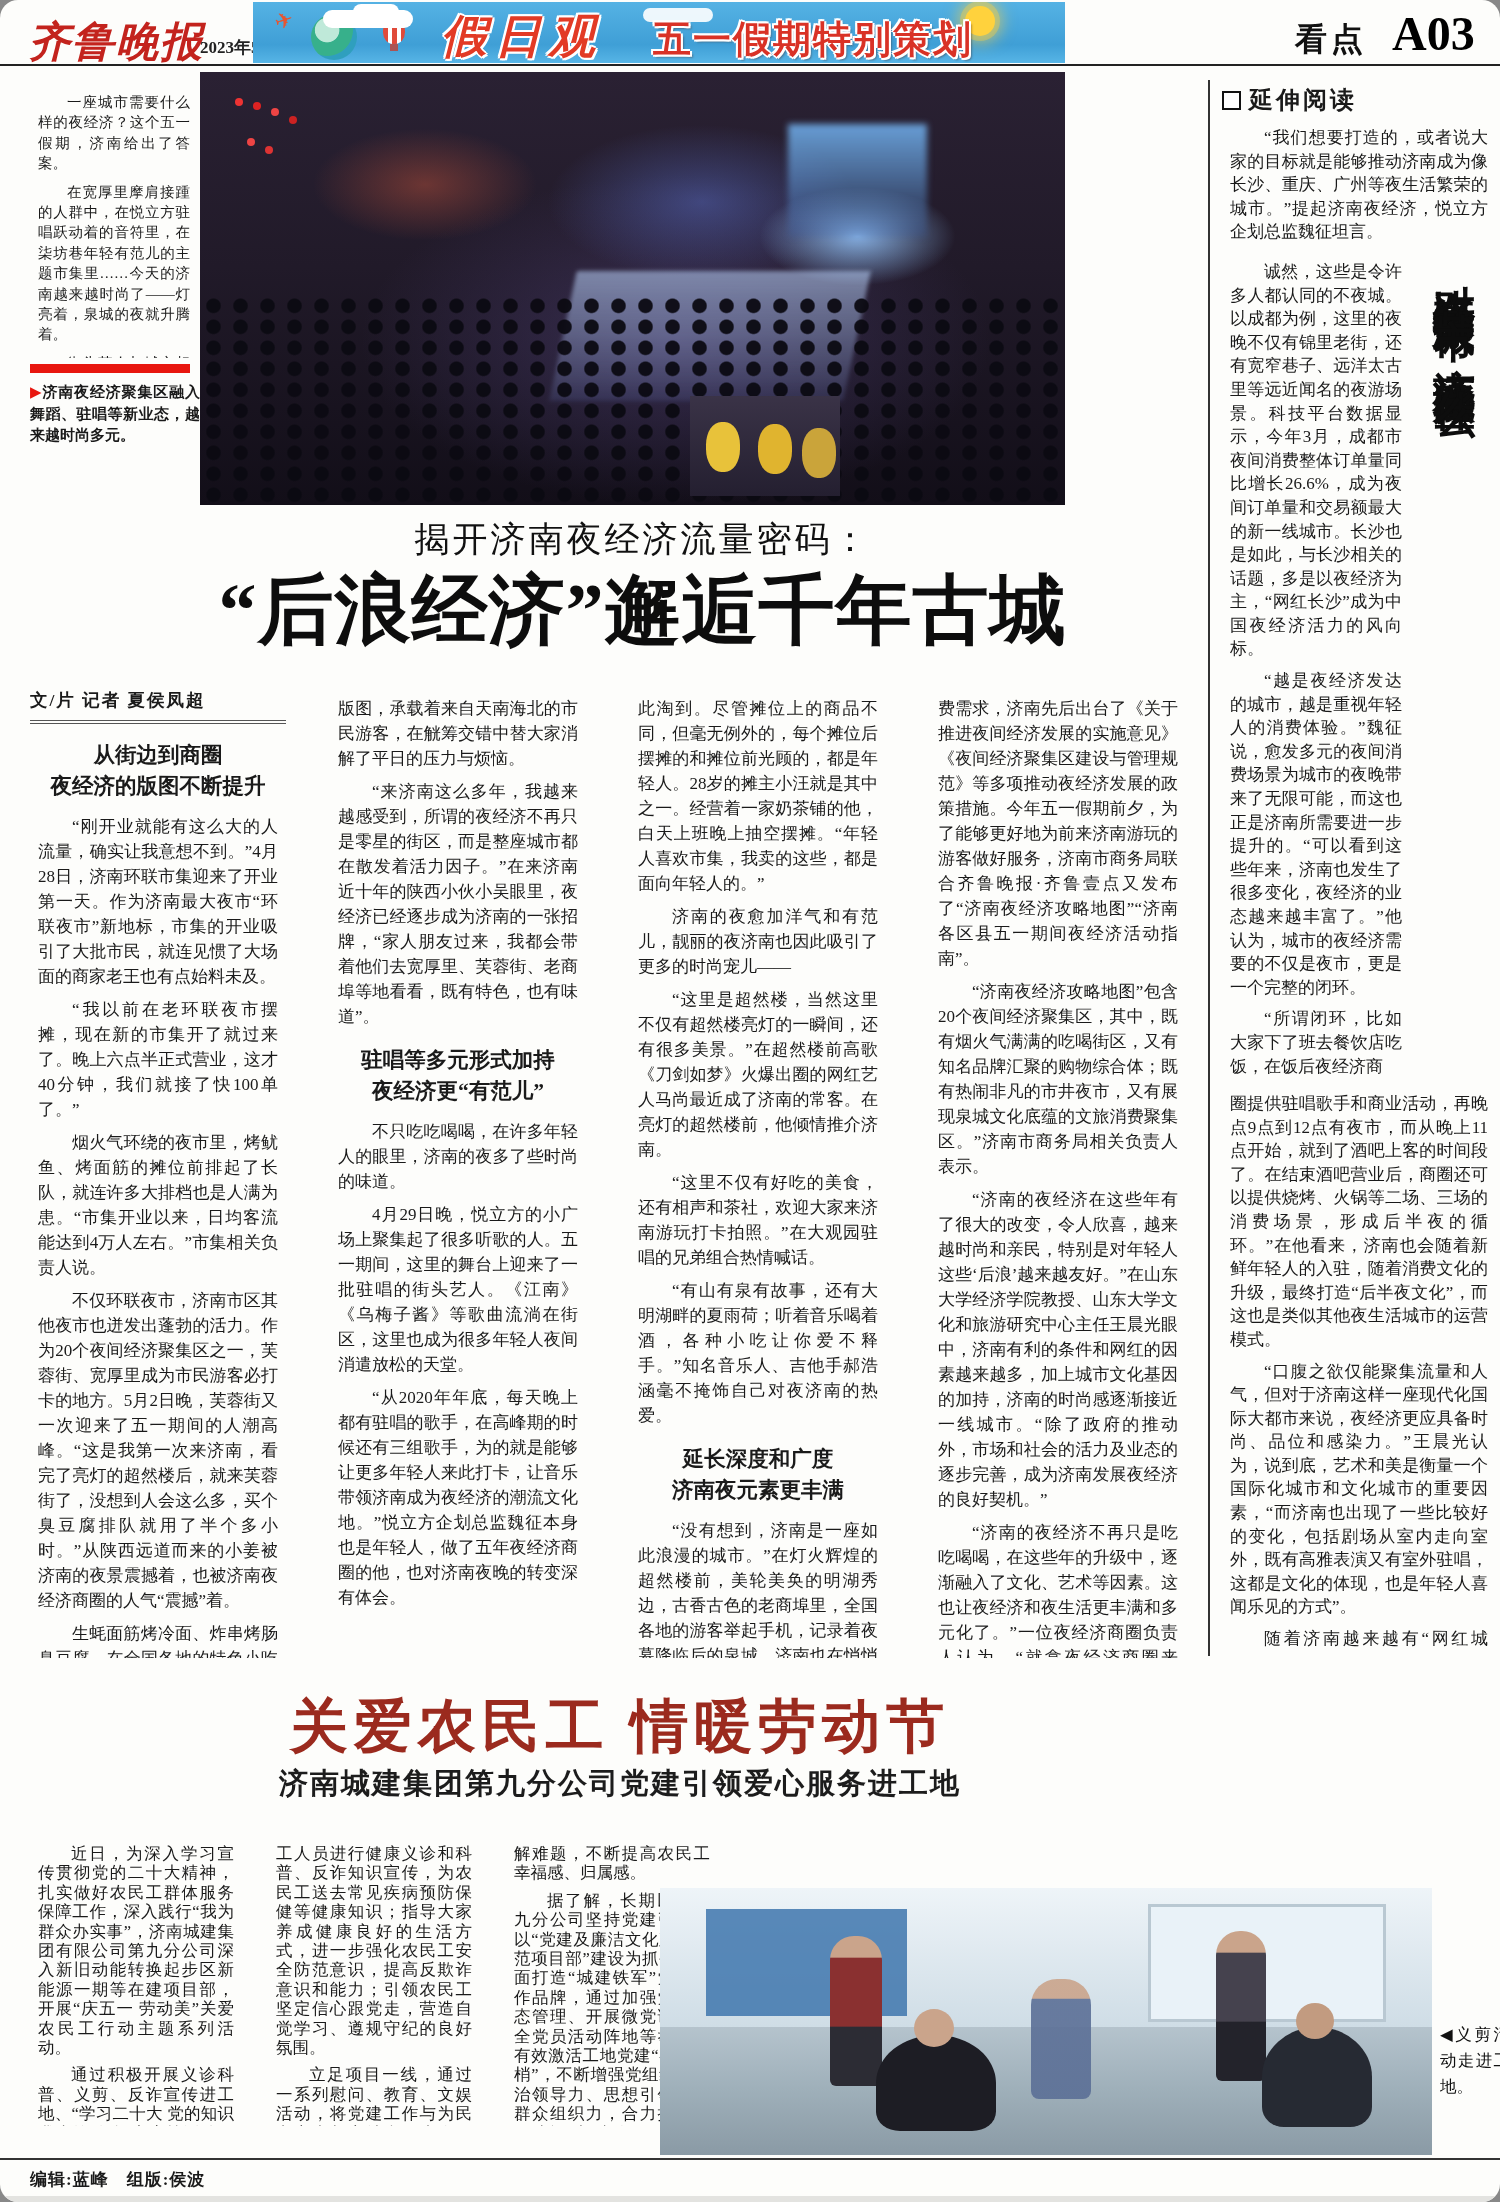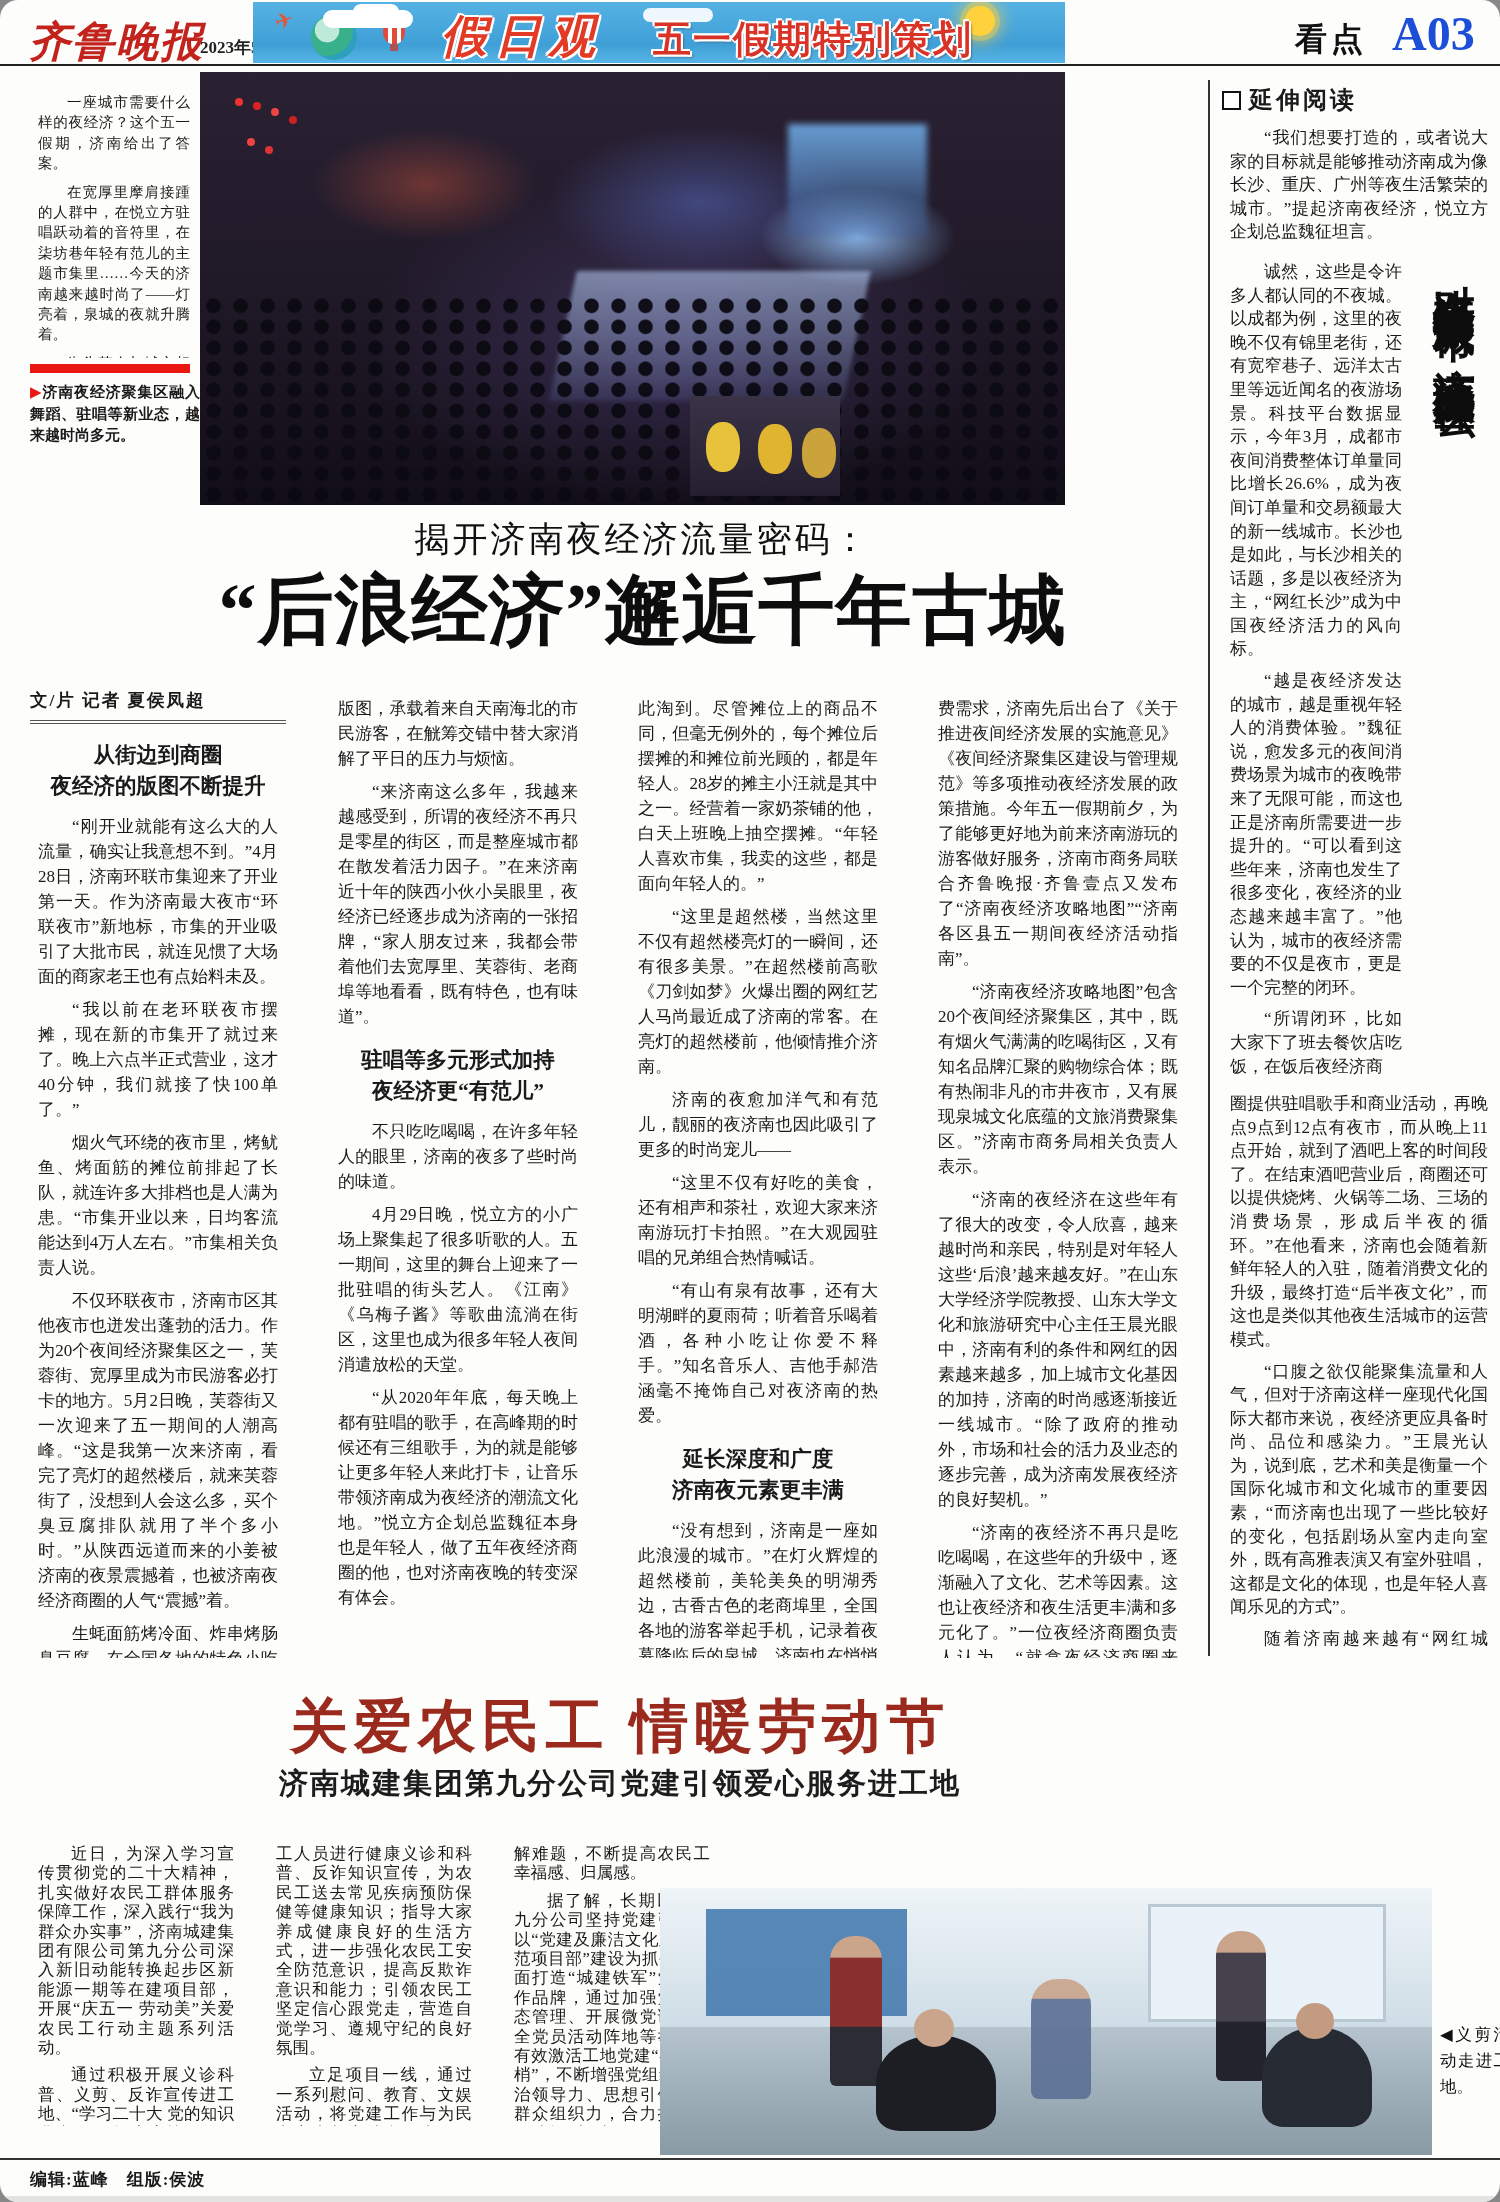--- a/index.html
+++ b/index.html
@@ -23,21 +23,21 @@
            background:repeating-linear-gradient(90deg,#e04a3a 0 5px,#fff 5px 9px);}
   .balloon:after{content:"";position:absolute;left:7px;top:26px;width:8px;height:7px;background:#a55;}
   .sun{position:absolute;right:70px;top:4px;width:30px;height:30px;border-radius:50%;background:#ffd23d;
        box-shadow:0 0 0 5px rgba(255,210,61,.35),0 0 14px 8px rgba(255,210,61,.5);}
   .banner-title{position:absolute;left:188px;top:4px;font-size:46px;font-weight:bold;color:#e23a25;
        font-style:italic;letter-spacing:8px;
        text-shadow:-2px 0 #fff,2px 0 #fff,0 -2px #fff,0 2px #fff,2px 2px #fff,-2px -2px #fff;}
   .banner-sub{position:absolute;left:400px;top:12px;font-size:38px;font-weight:bold;color:#d93226;letter-spacing:2px;
        text-shadow:-2px 0 #fff,2px 0 #fff,0 -2px #fff,0 2px #fff,2px 2px #fff,-2px -2px #fff,3px 3px 2px rgba(60,20,10,.35);text-align:right;}
   .section-label{position:absolute;left:1295px;top:18px;font-size:32px;font-weight:bold;letter-spacing:4px;color:#111;}
-  .page-no{position:absolute;left:1392px;top:6px;font-size:48px;font-weight:bold;color:#1d4ed8;}
+  .page-no{position:absolute;left:1392px;top:6px;font-size:48px;font-weight:bold;color:#000000;}
   
   .lead-col{position:absolute;left:30px;top:84px;width:168px;height:274px;overflow:hidden;}
   .lead-col .para{font-size:14.5px;line-height:20.4px;}
   .red-bar{position:absolute;left:30px;top:364px;width:160px;height:9px;background:#e8170f;}
   .lead-caption{position:absolute;left:30px;top:382px;width:170px;font-size:15px;font-weight:bold;
                 line-height:21.5px;text-align:justify;}
   .lead-caption .tri{color:#e8170f;}
   
   .photo-main{position:absolute;left:200px;top:72px;width:865px;height:433px;background:
      radial-gradient(ellipse 140px 70px at 76% 38%,rgba(150,200,255,.85),rgba(150,200,255,0) 70%),
@@ -188,22 +188,22 @@
     <div>
         <p class="para">不只吃吃喝喝，在许多年轻人的眼里，济南的夜多了些时尚的味道。</p>
         <p class="para">4月29日晚，悦立方的小广场上聚集起了很多听歌的人。五一期间，这里的舞台上迎来了一批驻唱的街头艺人。《江南》《乌梅子酱》等歌曲流淌在街区，这里也成为很多年轻人夜间消遣放松的天堂。</p>
         <p class="para">“从2020年年底，每天晚上都有驻唱的歌手，在高峰期的时候还有三组歌手，为的就是能够让更多年轻人来此打卡，让音乐带领济南成为夜经济的潮流文化地。”悦立方企划总监魏征本身也是年轻人，做了五年夜经济商圈的他，也对济南夜晚的转变深有体会。</p>
       </div>
   </div>
 
   <div class="mcol" id="mcol3">
     <div>
         <p class="para cont">此淘到。尽管摊位上的商品不同，但毫无例外的，每个摊位后摆摊的和摊位前光顾的，都是年轻人。28岁的摊主小汪就是其中之一。经营着一家奶茶铺的他，白天上班晚上抽空摆摊。“年轻人喜欢市集，我卖的这些，都是面向年轻人的。”</p>
+        <p class="para">济南的夜愈加洋气和有范儿，靓丽的夜济南也因此吸引了更多的时尚宠儿——</p>
         <p class="para">“这里是超然楼，当然这里不仅有超然楼亮灯的一瞬间，还有很多美景。”在超然楼前高歌《刀剑如梦》火爆出圈的网红艺人马尚最近成了济南的常客。在亮灯的超然楼前，他倾情推介济南。</p>
-        <p class="para">济南的夜愈加洋气和有范儿，靓丽的夜济南也因此吸引了更多的时尚宠儿——</p>
         <p class="para">“这里不仅有好吃的美食，还有相声和茶社，欢迎大家来济南游玩打卡拍照。”在大观园驻唱的兄弟组合热情喊话。</p>
         <p class="para">“有山有泉有故事，还有大明湖畔的夏雨荷；听着音乐喝着酒，各种小吃让你爱不释手。”知名音乐人、吉他手郝浩涵毫不掩饰自己对夜济南的热爱。</p>
       </div>
     <div class="subhead">
       <span>延长深度和广度</span><br>
       <span>济南夜元素更丰满</span>
     </div>
     <div>
         <p class="para">“没有想到，济南是一座如此浪漫的城市。”在灯火辉煌的超然楼前，美轮美奂的明湖秀边，古香古色的老商埠里，全国各地的游客举起手机，记录着夜幕降临后的泉城。济南也在悄悄做着许多努力。</p>
         <p class="para">为推动夜间经济的提质升级、满足市民、游客夜间休闲的消</p>

